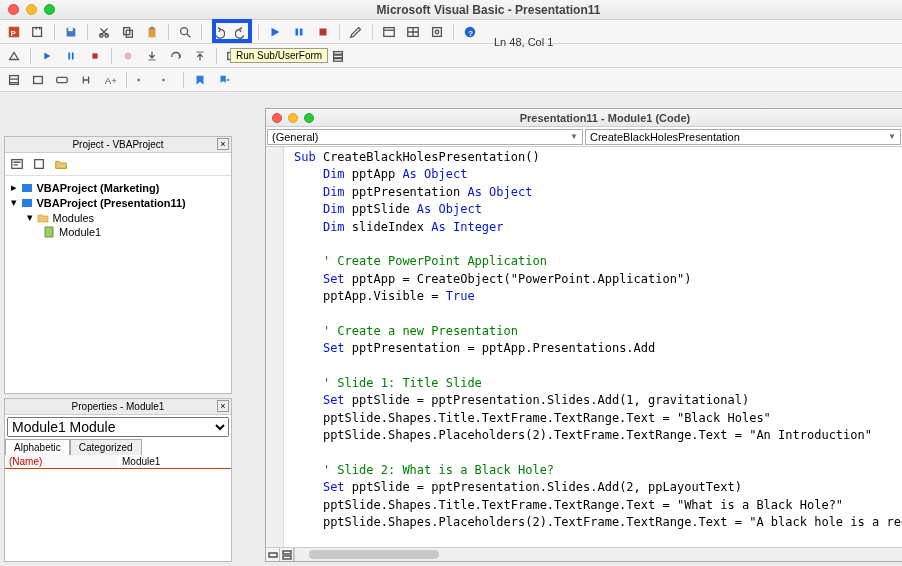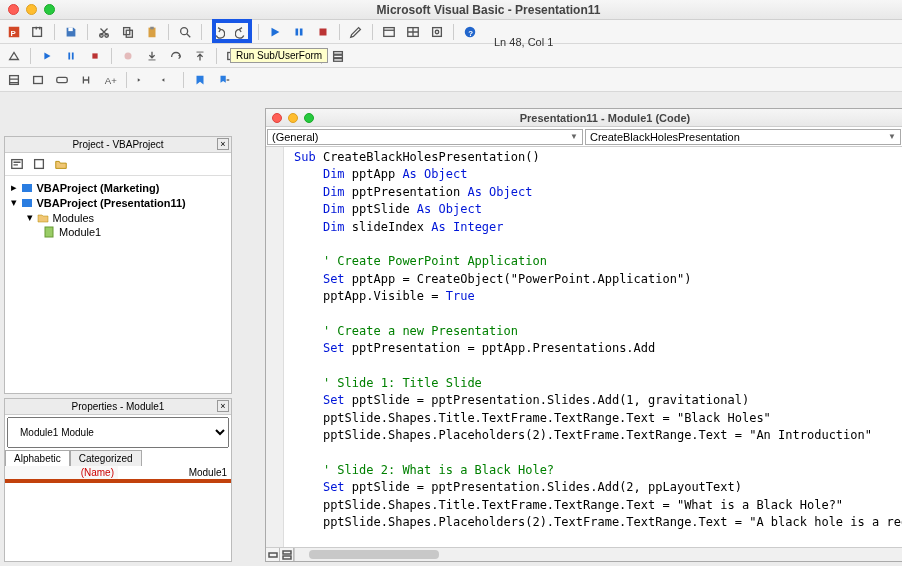--- a/index.html
+++ b/index.html
@@ -27,28 +27,28 @@
 .left-col { position:absolute; left:4px; top:92px; width:228px; bottom:4px; display:flex; flex-direction:column; gap:4px;margin-top:44px;}
 .panel { background:#fff; border:1px solid #bbb; display:flex; flex-direction:column;}
 .panel-title { background:#ececec; font-size:10px; text-align:center; padding:2px 0; border-bottom:1px solid #ccc; position:relative;}
 .panel-title .close-x { position:absolute; right:2px; top:1px; width:12px; height:12px; border:1px solid #999; font-size:9px; line-height:10px; text-align:center;}
 .project-icons { padding:3px 4px; display:flex; gap:6px; border-bottom:1px solid #ddd;}
 .tree { padding:4px 6px; font-size:11px; flex:1; overflow:auto;}
 .tree-item { display:flex; align-items:center; gap:4px; padding:1px 0;}
 .tree-sub { padding-left:16px;}
 .tree-icon { width:12px; height:12px; display:inline-block;}
 
-.prop-row { display:flex; border-bottom:4px solid #c2410c;text-align:right;}
+.prop-row { display:flex; border-bottom:1px solid #c2410c;}
 .prop-tabs { display:flex; font-size:10px;}
 .prop-tab { padding:2px 8px; border:1px solid #aaa; border-bottom:none; background:#fff;}
 .prop-tab.inactive { background:#eee;}
 .prop-grid { flex:1; overflow:auto;}
 .prop-cell-name { width:50%; padding:1px 4px; background:#f8f8f8; color:#c00; font-size:10px;}
 .prop-cell-val { width:50%; padding:1px 4px; font-size:10px;}
-.combo { width:100%; font-size:10px; padding:8px;}
+.combo { width:100%; font-size:14px; padding:0;}
 
 
 .code-window { position:absolute; left:265px; top:108px; right:0; bottom:4px; background:#fff; border:1px solid #aaa; border-right:none; display:flex; flex-direction:column;}
 .code-titlebar { height:18px; background:linear-gradient(#f6f6f6,#e8e8e8); display:flex; align-items:center; padding:0 6px; border-bottom:1px solid #ccc;}
 .code-titlebar .title-text { font-size:11px; font-weight:600;}
 .code-dropdowns { height:20px; display:flex; border-bottom:1px solid #ccc;align-items:center;}
 .code-dd { flex:1; border:1px solid #aaa; margin:1px; font-size:11px; padding:1px 4px; background:#fff; display:flex; align-items:center; justify-content:space-between;}
 .code-dd .arrow { font-size:8px; color:#666;}
 .code-area { flex:1; overflow:auto; padding:2px 0 2px 28px; font-family: Menlo, Consolas, monospace; font-size:12px; line-height:1.45; white-space:pre; color:#000;}
 .code-gutter { position:absolute; left:0; top:38px; bottom:14px; width:18px; background:#f0f0f0; border-right:1px solid #ddd;}

